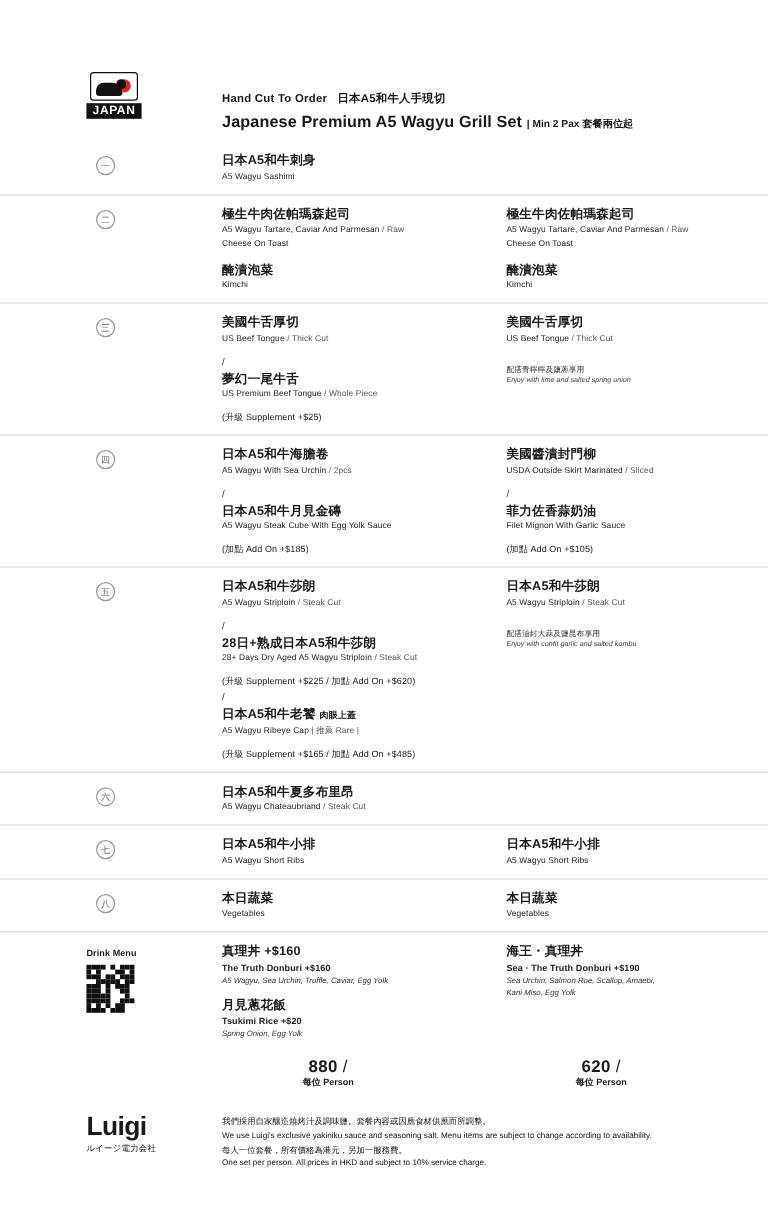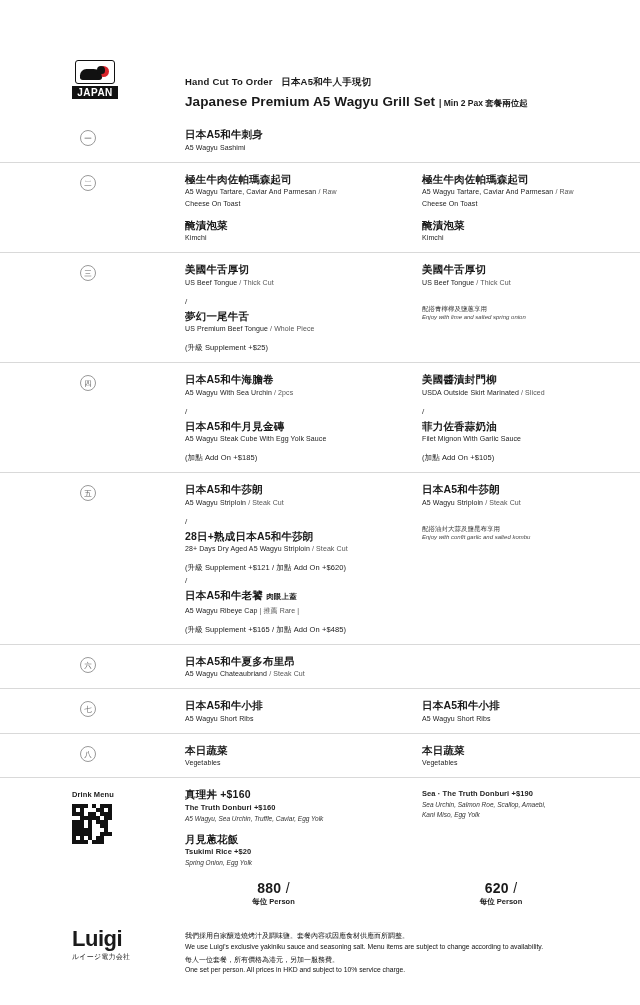--- a/index.html
+++ b/index.html
@@ -227,21 +227,21 @@
           <div class="col">
             <div class="item">
               <div class="zh"><span>日本A5和牛莎朗</span></div>
               <div class="en"><span>A5 Wagyu Striploin</span> <span class="cut">/ Steak Cut</span></div>
             </div>
             <div class="slash">/</div>
             <div class="item">
               <div class="zh"><span>28日+熟成日本A5和牛莎朗</span></div>
               <div class="en"><span>28+ Days Dry Aged A5 Wagyu Striploin</span> <span class="cut">/ Steak Cut</span></div>
             </div>
-            <div class="supp">(升級 Supplement +$121 / 加點 Add On +$620)</div>
+            <div class="supp">(升級 Supplement +$225 / 加點 Add On +$620)</div>
             <div class="slash">/</div>
             <div class="item">
               <div class="zh"><span>日本A5和牛老饕</span> <span class="sm">肉眼上蓋</span></div>
               <div class="en"><span>A5 Wagyu Ribeye Cap</span> <span class="cut">| 推薦 Rare |</span></div>
             </div>
             <div class="supp">(升級 Supplement +$165 / 加點 Add On +$485)</div>
           </div>
           <div class="col right">
             <div class="item">
               <div class="zh"><span>日本A5和牛莎朗</span></div>
@@ -309,20 +309,21 @@
               <div class="note-it">A5 Wagyu, Sea Urchin, Truffle, Caviar, Egg Yolk</div>
             </div>
             <div class="item">
               <div class="zh"><span>月見蔥花飯</span></div>
               <div class="en" style="font-size: 7.5px; font-weight: 600;">Tsukimi Rice  +$20</div>
               <div class="note-it">Spring Onion, Egg Yolk</div>
             </div>
           </div>
           <div class="col right">
             <div class="item">
+              <div class="zh"><span>海王・真理丼</span></div>
               <div class="en" style="font-size: 7.5px; font-weight: 600;">Sea · The Truth Donburi  +$190</div>
               <div class="note-it">Sea Urchin, Salmon Roe, Scallop, Amaebi,</div>
               <div class="note-it">Kani Miso, Egg Yolk</div>
             </div>
           </div>
         </div>
       </div>
     </div>
 
   <div class="drink-wrap">

